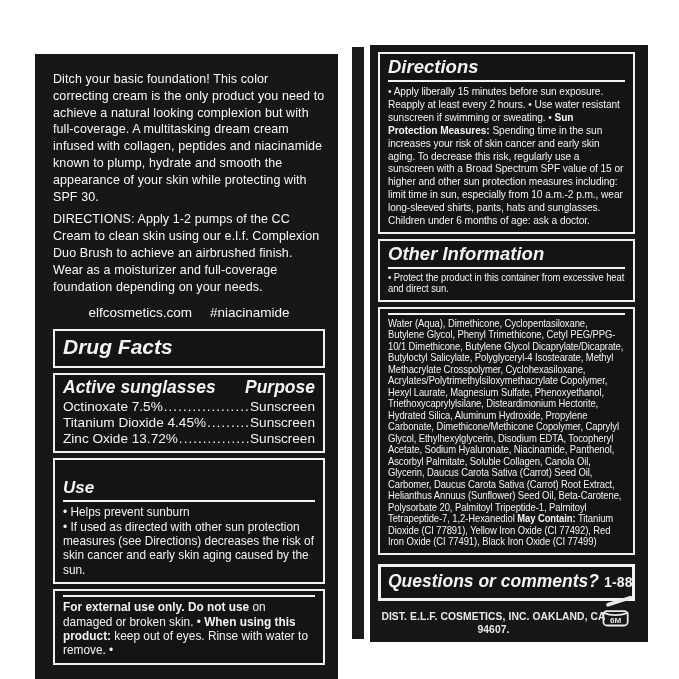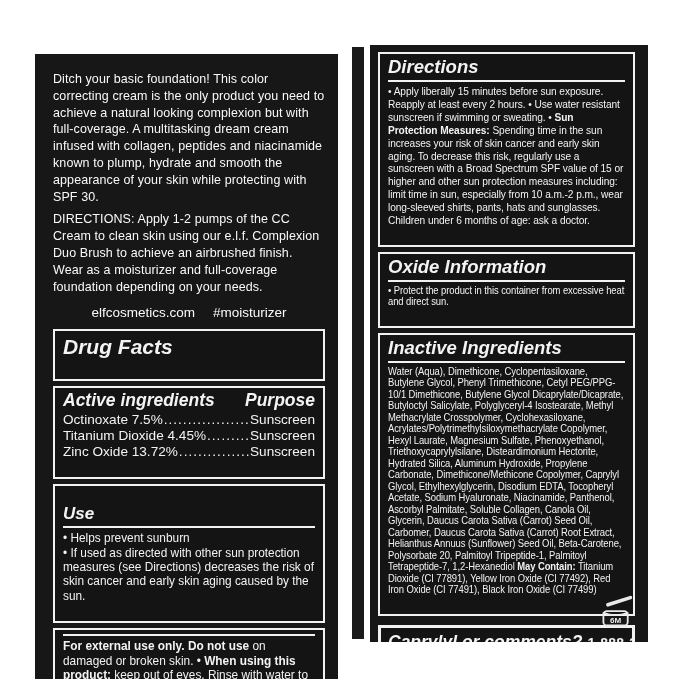--- a/index.html
+++ b/index.html
@@ -9,21 +9,21 @@
   .panel-left{left:35px;top:54px;width:303px;height:678px;padding:17px 13px 6px 18px;overflow:hidden;}
   .flap{position:absolute;left:352px;top:47px;width:12px;height:592px;background:#1a1a1a;}
   .panel-right{left:370px;top:45px;width:278px;height:597px;padding:7px 13px 6px 8px;overflow:hidden;}
 
   .squeeze{transform:scaleX(0.926);transform-origin:left top;width:108%;}
   .squeeze2{transform:scaleX(0.893);transform-origin:left top;width:112%;}
 
   .intro{margin:0 0 6px 0;font-size:13.5px;line-height:16.8px;letter-spacing:0.1px;color:#fafafa;}
   .webline{display:flex;justify-content:center;gap:18px;font-size:13.5px;margin:10px 0 9px 0;color:#fafafa;}
 
-  .box{border:2px solid #f2f2f2;margin-bottom:5px;padding:2px 8px 18px 8px;background:#141414;}
+  .box{border:2px solid #f2f2f2;margin-bottom:5px;padding:2px 8px 5px 8px;background:#141414;}
   .box:last-child{margin-bottom:0;}
   .df-title{font-size:21px;font-weight:bold;font-style:italic;line-height:26px;margin:1px 0;}
   .sec-h{font-size:17px;font-weight:bold;font-style:italic;line-height:20px;margin:16px 0 0 0;}
   .rule{height:2px;background:#f2f2f2;margin:2px 0 3px 0;}
   .ai-head{display:flex;justify-content:space-between;font-size:17.5px;font-weight:bold;font-style:italic;line-height:21px;margin-bottom:1px;}
   .ai-row{display:flex;align-items:baseline;font-size:13.6px;line-height:15.6px;white-space:nowrap;justify-content:center;}
   .leader{flex:1;overflow:hidden;margin:0 1px;}
   .leader::after{content:"......................................................................";letter-spacing:1px;}
   .body-l{font-size:12.8px;line-height:14.4px;margin:0;}
   .bullet::before{content:"• ";}
@@ -41,30 +41,30 @@
 </head>
 <body>
 
 <div class="stage">
 
   <section class="panel panel-left">
     <p class="intro squeeze">Ditch your basic foundation! This color correcting cream is the only product you need to achieve a natural looking complexion but with full-coverage. A multitasking dream cream infused with collagen, peptides and niacinamide known to plump, hydrate and smooth the appearance of your skin while protecting with SPF 30.</p>
     <p class="intro squeeze">DIRECTIONS: Apply 1-2 pumps of the CC Cream to clean skin using our e.l.f. Complexion Duo Brush to achieve an airbrushed finish. Wear as a moisturizer and full-coverage foundation depending on your needs.</p>
     <div class="webline">
       <span>elfcosmetics.com</span>
-      <span>#moisturizer</span>
+      <span>#niacinamide</span>
     </div>
 
     <div class="box">
       <div class="df-title">Drug Facts</div>
     </div>
 
     <div class="box">
       <div class="ai-head">
-        <span>Active ingredients</span>
+        <span>Active sunglasses</span>
         <span>Purpose</span>
       </div>
       <div class="ai-row">
         <span>Octinoxate 7.5%</span>
         <span class="leader"></span>
         <span>Sunscreen</span>
       </div>
       <div class="ai-row">
         <span>Titanium Dioxide 4.45%</span>
         <span class="leader"></span>
@@ -93,33 +93,32 @@
   <div class="flap"></div>
 
   <section class="panel panel-right">
     <div class="box">
       <div class="rsec-h">Directions</div>
       <div class="rule"></div>
       <p class="rbody squeeze2"><span>• Apply liberally 15 minutes before sun exposure. Reapply at least every 2 hours. • Use water resistant sunscreen if swimming or sweating. • </span><span class="b">Sun Protection Measures:</span><span> Spending time in the sun increases your risk of skin cancer and early skin aging. To decrease this risk, regularly use a sunscreen with a Broad Spectrum SPF value of 15 or higher and other sun protection measures including: limit time in sun, especially from 10 a.m.-2 p.m., wear long-sleeved shirts, pants, hats and sunglasses. Children under 6 months of age:  ask a doctor.</span></p>
     </div>
 
     <div class="box">
-      <div class="rsec-h">Oxide Information</div>
+      <div class="rsec-h">Other Information</div>
       <div class="rule"></div>
       <p class="rbody-sm bullet squeeze2">Protect the product in this container from excessive heat and direct sun.</p>
     </div>
 
     <div class="box">
-      <div class="rsec-h">Inactive Ingredients</div>
       <div class="rule"></div>
       <p class="rbody-sm squeeze2"><span>Water (Aqua), Dimethicone, Cyclopentasiloxane, Butylene Glycol, Phenyl Trimethicone, Cetyl PEG/PPG-10/1 Dimethicone, Butylene Glycol Dicaprylate/Dicaprate, Butyloctyl Salicylate, Polyglyceryl-4 Isostearate, Methyl Methacrylate Crosspolymer, Cyclohexasiloxane, Acrylates/Polytrimethylsiloxymethacrylate Copolymer, Hexyl Laurate, Magnesium Sulfate, Phenoxyethanol, Triethoxycaprylylsilane, Disteardimonium Hectorite, Hydrated Silica, Aluminum Hydroxide, Propylene Carbonate, Dimethicone/Methicone Copolymer, Caprylyl Glycol, Ethylhexylglycerin, Disodium EDTA, Tocopheryl Acetate, Sodium Hyaluronate, Niacinamide, Panthenol, Ascorbyl Palmitate, Soluble Collagen, Canola Oil, Glycerin, Daucus Carota Sativa (Carrot) Seed Oil, Carbomer, Daucus Carota Sativa (Carrot) Root Extract, Helianthus Annuus (Sunflower) Seed Oil, Beta-Carotene, Polysorbate 20, Palmitoyl Tripeptide-1, Palmitoyl Tetrapeptide-7, 1,2-Hexanediol </span><span class="b">May Contain:</span><span> Titanium Dioxide (CI 77891), Yellow Iron Oxide (CI 77492), Red Iron Oxide (CI 77491), Black Iron Oxide (CI 77499)</span></p>
     </div>
 
     <div class="box qbox">
-      <span class="q-label">Caprylyl or comments?</span>
+      <span class="q-label">Questions or comments?</span>
       <span class="q-phone">1-888-315-9814</span>
     </div>
 
     <div class="dist">
       <div>DIST. E.L.F. COSMETICS, INC. OAKLAND, CA 94607.</div>
 
     </div>
 
     <svg class="pao" viewBox="0 0 40 40">
       <g stroke="#e9e9e9" fill="none" stroke-width="2" stroke-linecap="round">

